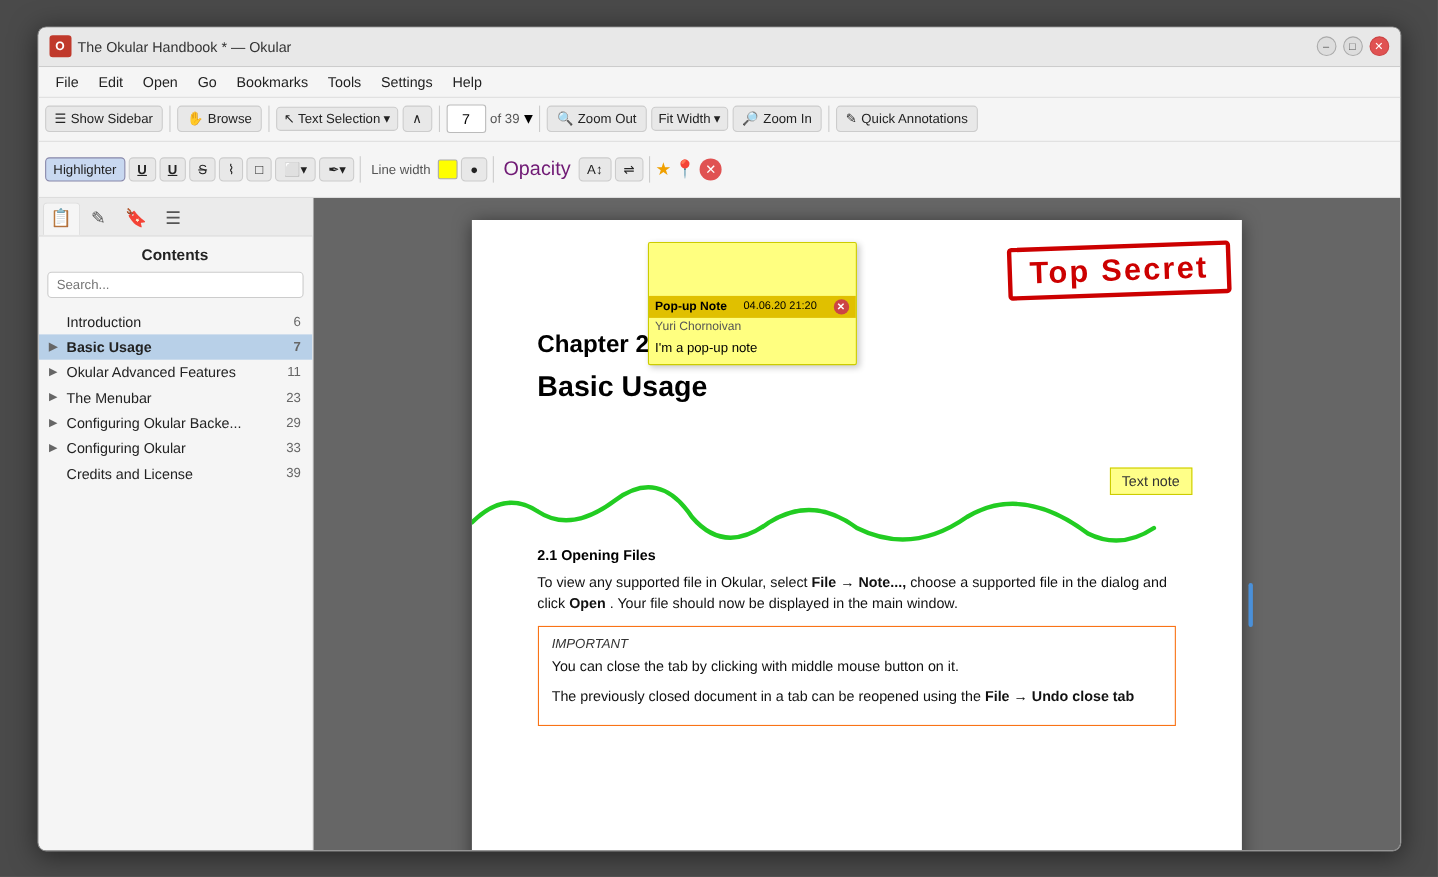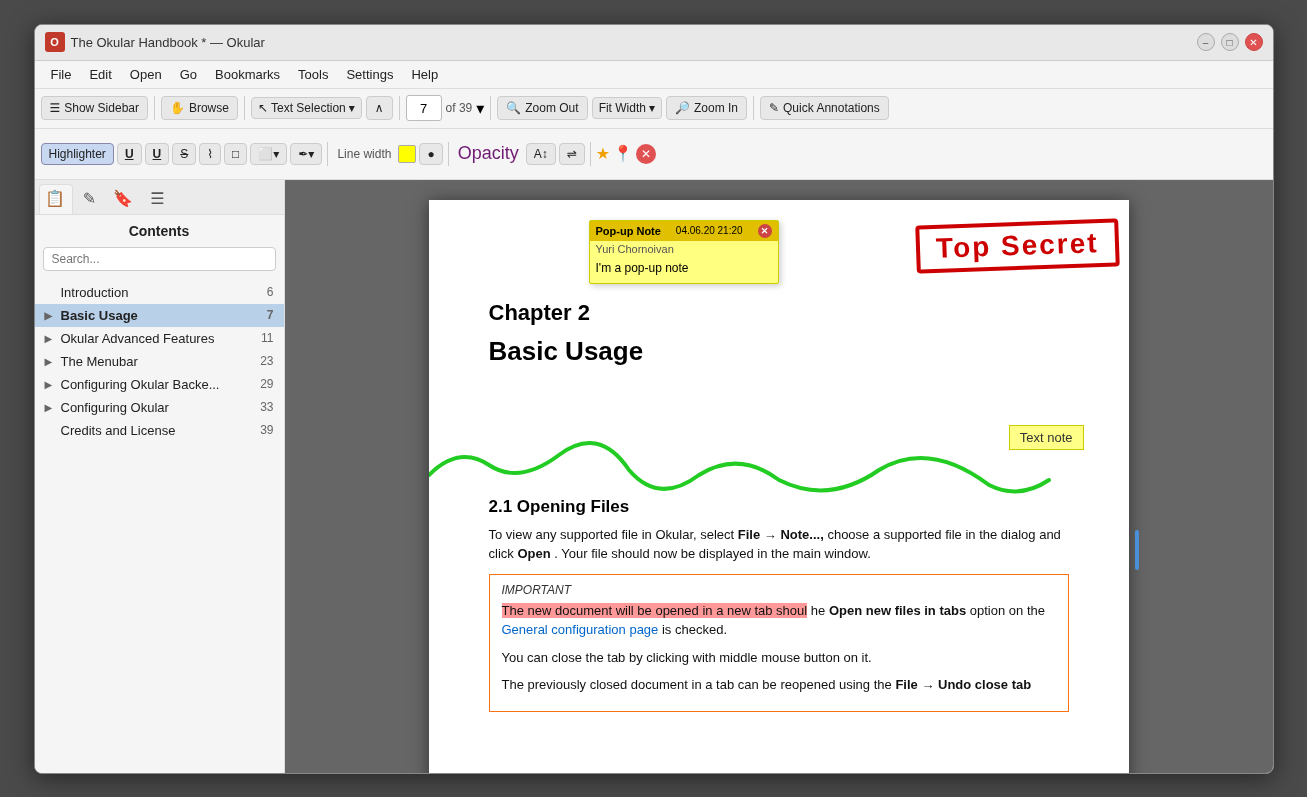--- a/index.html
+++ b/index.html
@@ -252,20 +252,21 @@
       z-index: 10;
     }
     .popup-note-header {
       background: #e0c000;
       padding: 3px 6px;
       display: flex;
       justify-content: space-between;
       align-items: center;
       font-weight: bold;
       font-size: 11px;
+      margin-top: 48px;
     }
     .popup-note-close {
       width: 14px; height: 14px;
       background: #c44;
       border-radius: 50%;
       display: flex; align-items: center; justify-content: center;
       color: white; font-size: 9px; cursor: pointer;
     }
     .popup-note-author { font-size: 11px; color: #555; padding: 2px 6px; }
     .popup-note-body { padding: 4px 6px 8px; }
@@ -316,21 +317,21 @@
       background: #ffff88;
       border: 1px solid #cccc00;
       padding: 4px 10px;
       font-family: Arial, sans-serif;
       font-size: 13px;
       color: #333;
       z-index: 6;
     }
     
     .subsection-heading {
-      font-size: 17px;
+      font-size: 13px;
       font-weight: bold;
       margin: 10px 0 8px;
       font-family: Arial, sans-serif;
     }
     .body-text {
       font-family: Arial, sans-serif;
       font-size: 13px;
       line-height: 1.5;
       color: #111;
       margin-bottom: 8px;
@@ -554,24 +555,20 @@
         <div class="body-text">
           <span>To view any supported file in Okular, select</span>
           <b>File → Note...,</b>
           <span> choose a supported file in the dialog and click</span>
           <b>Open</b>
           <span>. Your file should now be displayed in the main window.</span>
         </div>
 
         <div class="important-box">
           <div class="important-label">IMPORTANT</div>
-          <div class="body-text">
-            <span class="highlighted-text">The new document will be opened in a new tab shoul</span>
-            <span>he <b>Open new files in tabs</b> <span>option on the</span> <a>General configuration page</a> <span>is checked.</span></span>
-          </div>
           <div class="body-text">You can close the tab by clicking with middle mouse button on it.</div>
           <div class="body-text">
             <span>The previously closed document in a tab can be reopened using the</span>
             <b>File → Undo close tab</b>
           </div>
         </div>
       </div>
     </div>
   </div>
 </div>

